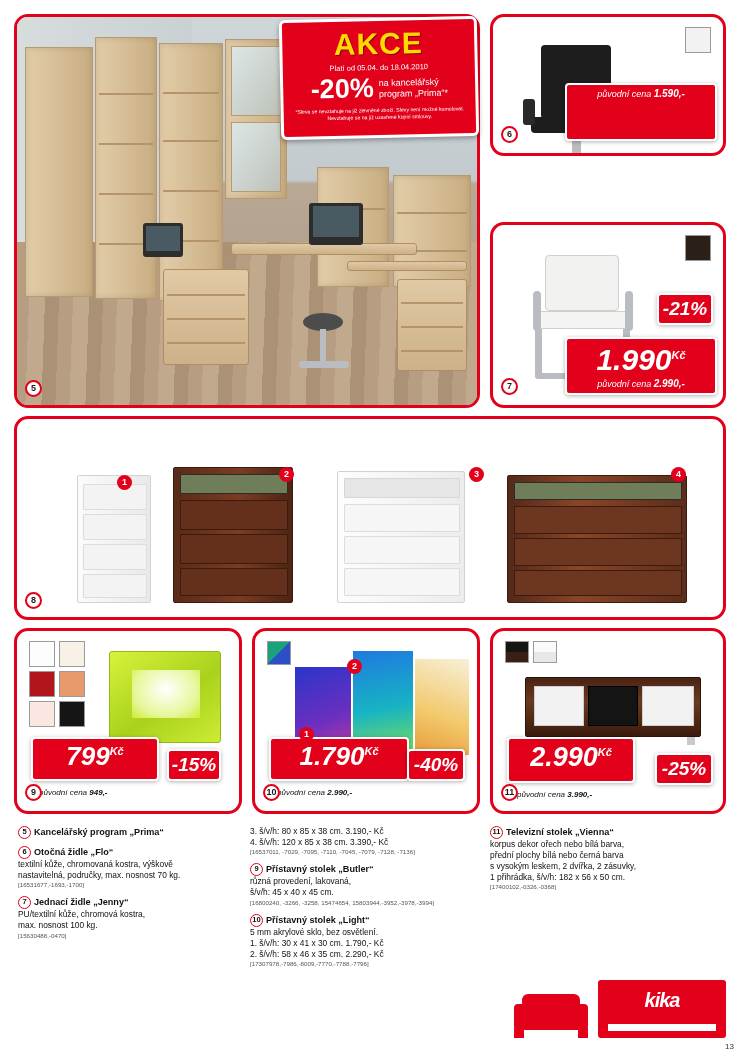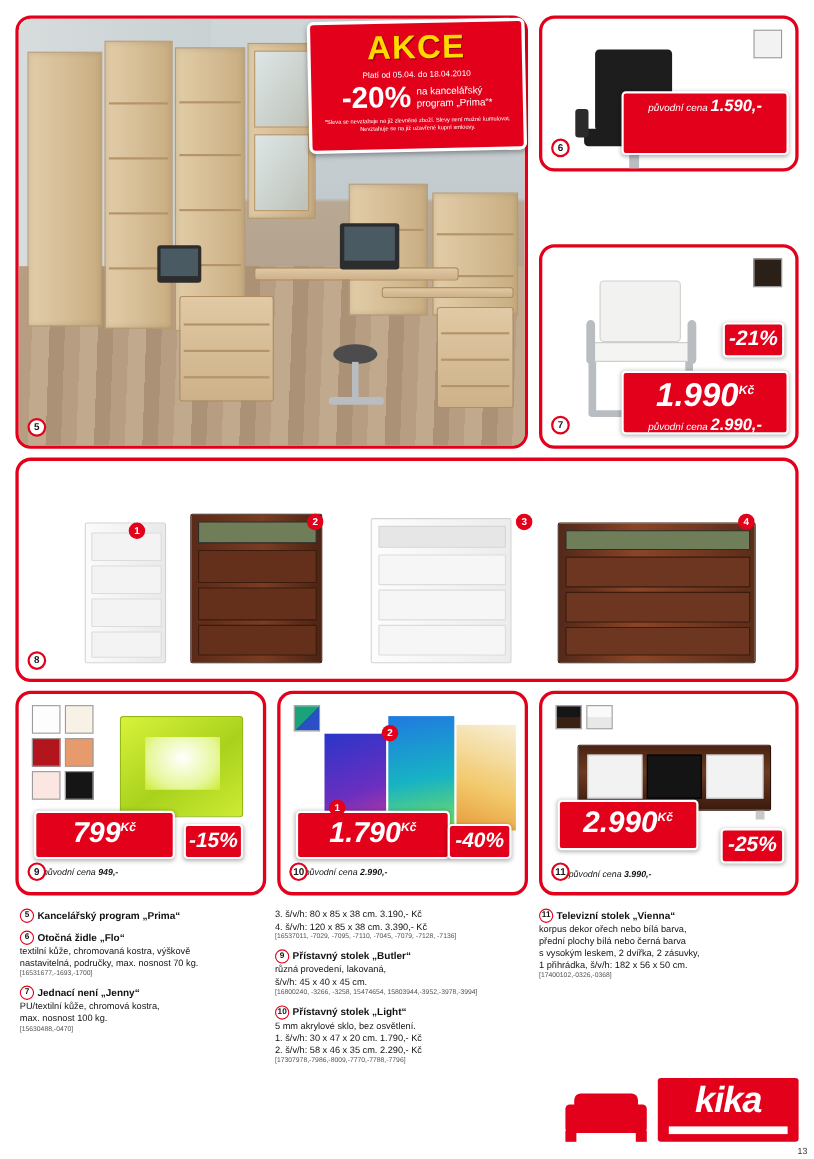--- a/index.html
+++ b/index.html
@@ -103,21 +103,21 @@
   
   .pricetag {
     position:absolute; background:#e2001a; color:#ffffff;
     border: 2px solid #ffffff; border-radius:4px;
     box-shadow: 0 1px 4px rgba(0,0,0,.3);
     text-align:center;
   }
   .price-main { font-size:30px; font-weight:bold; font-style:italic; line-height:1; }
   .price-main sup { font-size:11px; vertical-align: super; }
   .price-old { font-size:9px; font-style:italic; }
-  .price-old b { font-size:15px; }
+  .price-old b { font-size:10px; }
   .pct-badge {
     position:absolute; background:#e2001a; color:#ffffff;
     border:2px solid #ffffff; border-radius:4px;
     font-size:19px; font-weight:bold; font-style:italic;
     display:flex; align-items:center; justify-content:center;
     box-shadow: 0 1px 4px rgba(0,0,0,.3);
   }
 
   
   #p8 { left: 14px; top: 416px; width: 712px; height: 204px; }
@@ -139,21 +139,21 @@
     border-radius:50%; font-size:7.5px; font-weight:bold; text-align:center;
     line-height:10px; margin-right:3px; vertical-align: 1px; color:#111;
   }
 
   
   #logo {
     position:absolute; right: 14px; bottom: 16px; width: 128px; height: 58px;
     background:#e2001a; border-radius:3px;
   }
   #logo .logotext {
-    color:#ffffff; font-size:33px; font-weight:bold; font-style:italic;
+    color:#ffffff; font-size:20px; font-weight:bold; font-style:italic;
     text-align:center; line-height:40px; letter-spacing:-1px;
   }
   #logo .logobar { position:absolute; left:10px; right:10px; bottom:7px; height:7px; background:#ffffff; }
   #sofa { position:absolute; right: 152px; bottom: 16px; width: 74px; height: 48px; }
   .pagenum { position:absolute; right:6px; bottom:3px; font-size:8px; color:#333; }
 </style>
 </head>
 <body>
 
 <div class="page">
@@ -373,21 +373,21 @@
     <div style="position:absolute; left:32px; top:46px; width:176px; height:60px;
                 background:linear-gradient(to bottom,#4a2314,#6b3a20 40%,#3b1b0e);
                 border:1px solid #2c1308; border-radius:2px;">
       <div style="position:absolute; left:8px; top:8px; width:50px; height:40px; background:#f2f2f2; border:1px solid #cfcfcf;"></div>
       <div style="position:absolute; left:62px; top:8px; width:50px; height:40px; background:#141414; border:1px solid #000;"></div>
       <div style="position:absolute; left:116px; top:8px; width:52px; height:40px; background:#f2f2f2; border:1px solid #cfcfcf;"></div>
     </div>
     <div style="position:absolute; left:38px; top:106px; width:8px; height:8px; background:#c9c9c9;"></div>
     <div style="position:absolute; left:194px; top:106px; width:8px; height:8px; background:#c9c9c9;"></div>
 
-    <div class="pricetag" style="left:14px; bottom:38px; width:128px; height:46px;">
+    <div class="pricetag" style="left:14px; bottom:28px; width:128px; height:46px;">
       <div class="price-main" style="margin-top:5px; font-size:27px;">
         <span>2.990</span><sup>Kč</sup>
       </div>
     </div>
     <div style="position:absolute; left:24px; bottom:12px; font-size:8px; font-style:italic; color:#111;">
       <span>původní cena</span>
       <b>3.990,-</b>
     </div>
     <div class="pct-badge" style="right:10px; bottom:26px; width:58px; height:32px;">-25%</div>
     <div class="numcircle" style="left:8px; bottom:10px; top:auto;">11</div>
@@ -397,42 +397,42 @@
       <div class="titem">
         <div class="thead"><span class="tnum">5</span><span>Kancelářský program „Prima“</span></div>
       </div>
       <div class="titem">
         <div class="thead"><span class="tnum">6</span><span>Otočná židle „Flo“</span></div>
         <div>textilní kůže, chromovaná kostra, výškově</div>
         <div>nastavitelná, područky, max. nosnost 70 kg.</div>
         <div class="tref">[16531677,-1693,-1700]</div>
       </div>
       <div class="titem">
-        <div class="thead"><span class="tnum">7</span><span>Jednací není „Jenny“</span></div>
+        <div class="thead"><span class="tnum">7</span><span>Jednací židle „Jenny“</span></div>
         <div>PU/textilní kůže, chromová kostra,</div>
         <div>max. nosnost 100 kg.</div>
         <div class="tref">[15630488,-0470]</div>
       </div>
     </div>
   <div class="textcol" id="txt2" style="left:250px; top:826px; width:232px;">
       <div class="titem">
         <div>3. š/v/h: 80 x 85 x 38 cm. 3.190,- Kč</div>
         <div>4. š/v/h: 120 x 85 x 38 cm. 3.390,- Kč</div>
         <div class="tref">[16537011, -7029, -7095, -7110, -7045, -7079, -7128, -7136]</div>
       </div>
       <div class="titem">
         <div class="thead"><span class="tnum">9</span><span>Přístavný stolek „Butler“</span></div>
         <div>různá provedení, lakovaná,</div>
         <div>š/v/h: 45 x 40 x 45 cm.</div>
         <div class="tref">[16800240, -3266, -3258, 15474654, 15803944,-3952,-3978,-3994]</div>
       </div>
       <div class="titem">
         <div class="thead"><span class="tnum">10</span><span>Přístavný stolek „Light“</span></div>
         <div>5 mm akrylové sklo, bez osvětlení.</div>
-        <div>1. š/v/h: 30 x 47 x 20 cm. 1.790,- Kč</div>
+        <div>1. š/v/h: 30 x 41 x 30 cm. 1.790,- Kč</div>
         <div>2. š/v/h: 58 x 46 x 35 cm. 2.290,- Kč</div>
         <div class="tref">[17307978,-7986,-8009,-7770,-7788,-7796]</div>
       </div>
     </div>
   <div class="textcol" id="txt3" style="left:490px; top:826px; width:236px;">
       <div class="titem">
         <div class="thead"><span class="tnum">11</span><span>Televizní stolek „Vienna“</span></div>
         <div>korpus dekor ořech nebo bílá barva,</div>
         <div>přední plochy bílá nebo černá barva</div>
         <div>s vysokým leskem, 2 dvířka, 2 zásuvky,</div>

